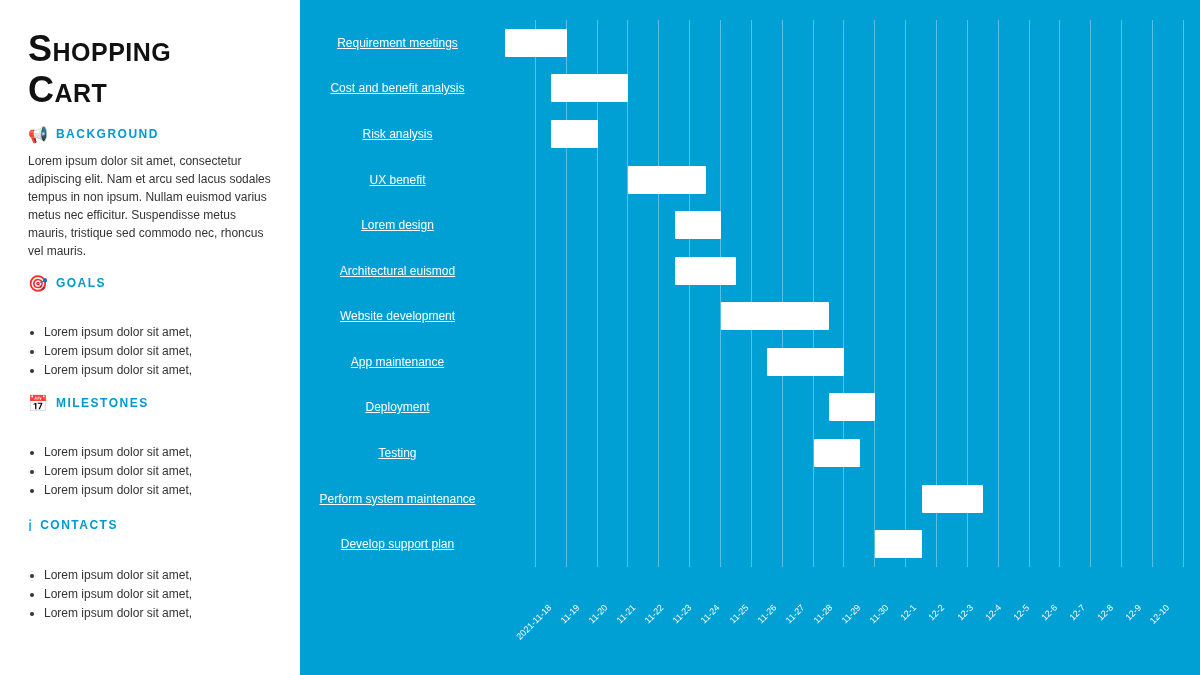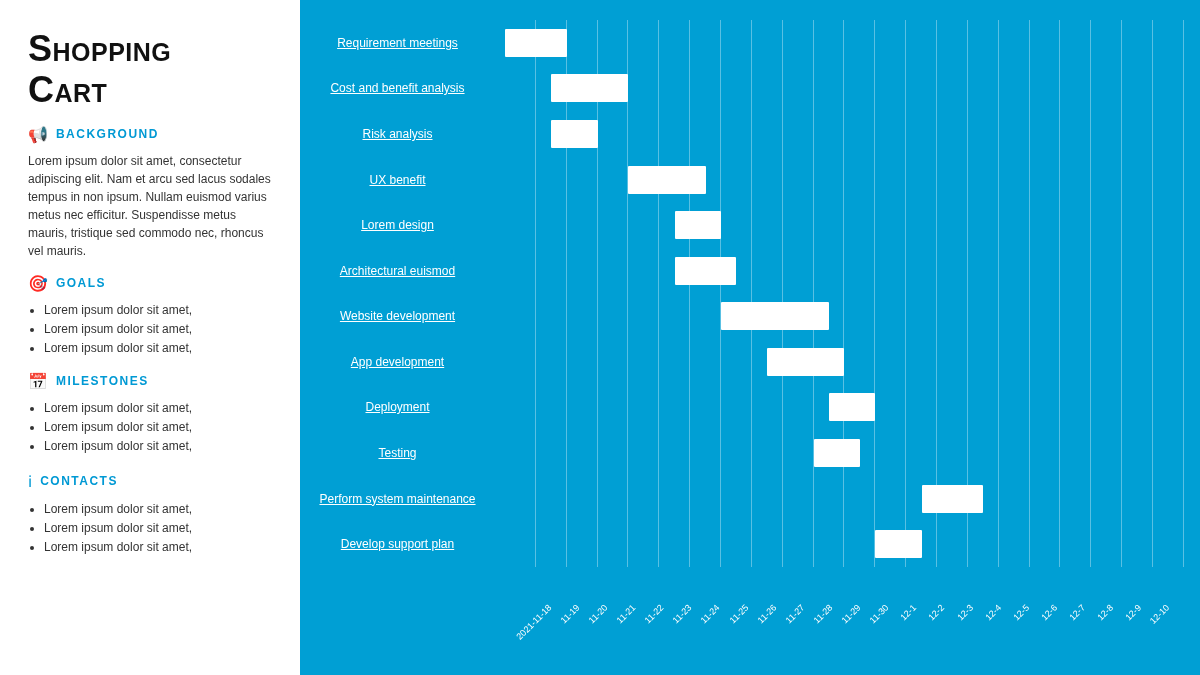--- a/index.html
+++ b/index.html
@@ -55,20 +55,21 @@
 
     .section-body {
       font-size: 12px;
       color: #333;
       line-height: 1.5;
     }
 
     .section-body ul {
       list-style: disc;
       padding-left: 16px;
+      margin-top: 22px;
     }
 
     .section-body ul li {
       margin-bottom: 1px;
     }
 
     .section {
       display: flex;
       flex-direction: column;
       gap: 4px;
@@ -438,21 +439,21 @@
             <div class="grid-col"></div>
             <div class="grid-col"></div>
             <div class="grid-col"></div>
             <div class="grid-col"></div>
           </div>
           <div class="bar-layer">
             <div class="gantt-bar" style="left: 31.8182%; width: 15.9091%;"></div>
           </div>
         </div>
         <div class="gantt-row-wrapper">
-          <div class="task-label">App development</div>
+          <div class="task-label">App maintenance</div>
           <div class="grid-overlay">
             <div class="grid-col"></div>
             <div class="grid-col"></div>
             <div class="grid-col"></div>
             <div class="grid-col"></div>
             <div class="grid-col"></div>
             <div class="grid-col"></div>
             <div class="grid-col"></div>
             <div class="grid-col"></div>
             <div class="grid-col"></div>

